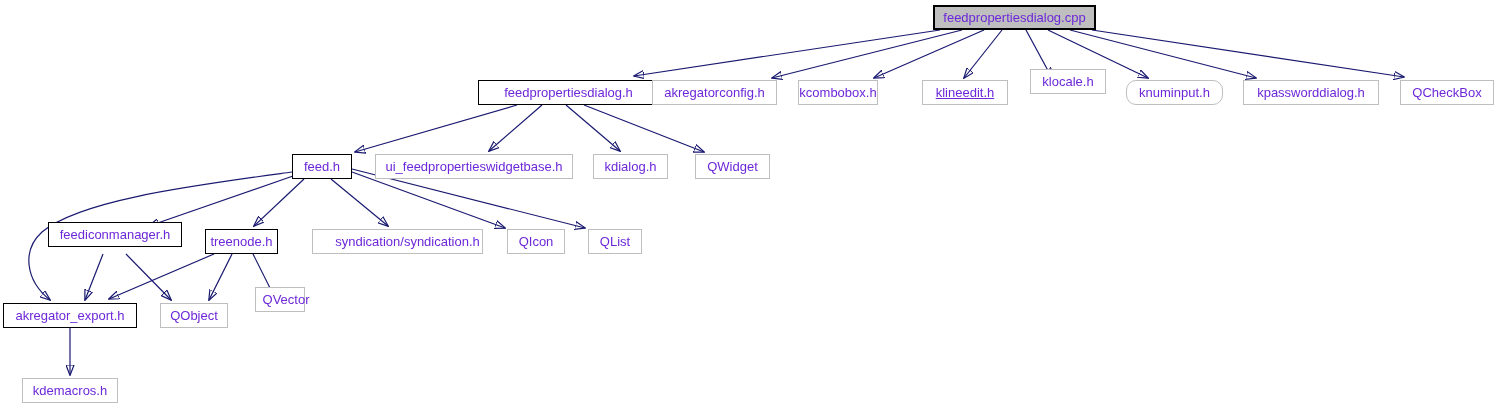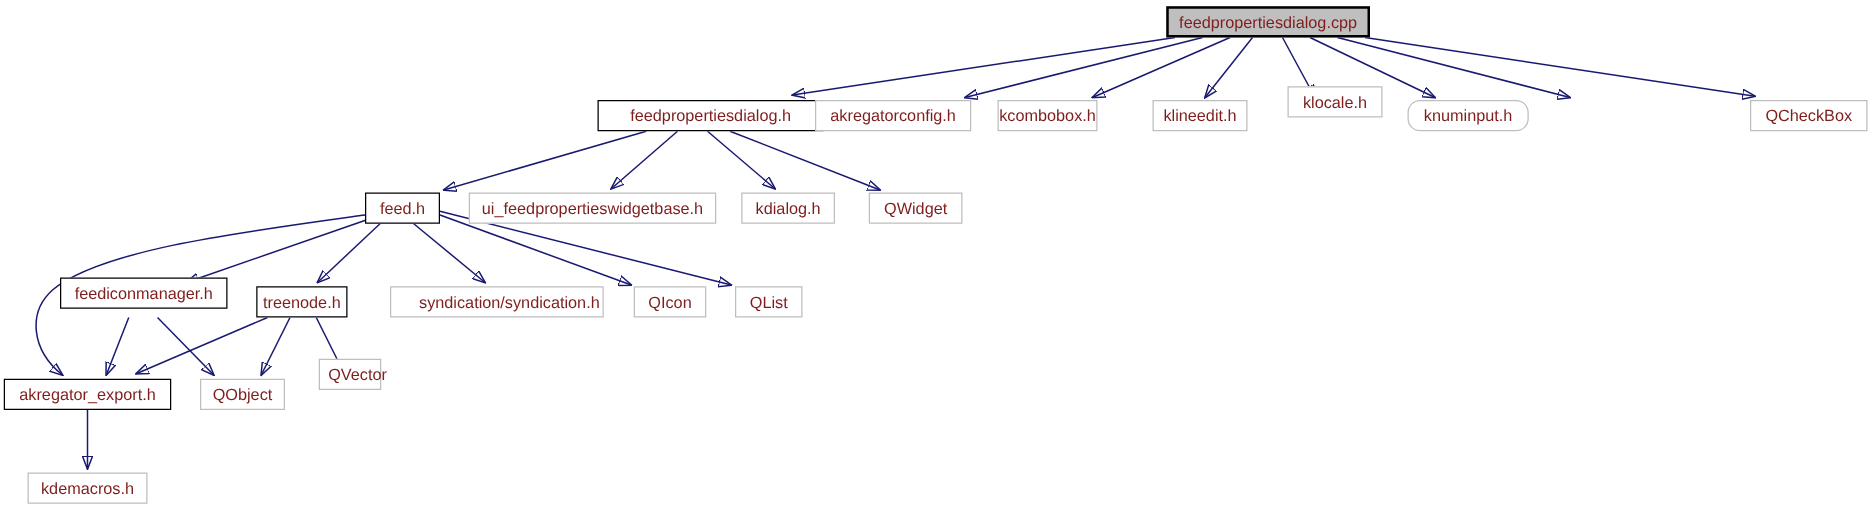--- a/index.html
+++ b/index.html
@@ -21,21 +21,21 @@
     fill: none;
     stroke: #191970;
     stroke-width: 1.2;
   }
   .node {
     position: absolute;
     height: 25px;
     box-sizing: border-box;
     background: #ffffff;
     border: 1px solid #bebebe;
-    color: #7f1d1d;
+    color: #6d28d9;
     font-size: 13px;
     display: flex;
     align-items: center;
     justify-content: center;
     white-space: nowrap;
     line-height: 1;
   }
   .node.linked { border: 1px solid #000000; }
   .node.main {
     background: #bfbfbf;
@@ -83,23 +83,24 @@
     <path marker-end="url(#arrow)" d="M 253 254 L 276 300"></path>
 
     <path marker-end="url(#arrow)" d="M 70 328 L 70 375"></path>
   </svg>
 
   <div class="node main" style="left:933px; top:5px; width:163px;">feedpropertiesdialog.cpp</div>
 
   <div class="node linked" style="left:478px; top:80px; width:181px;">feedpropertiesdialog.h</div>
   <div class="node" style="left:652px; top:80px; width:125px;">akregatorconfig.h</div>
   <div class="node" style="left:798px; top:80px; width:80px;">kcombobox.h</div>
-  <div class="node" style="left:922px; top:80px; width:76px;">klineedit.h</div>
+  <div class="node" style="left:922px; top:80px; width:86px;text-decoration:underline;">klineedit.h</div>
   <div class="node" style="left:1030px; top:69px; width:76px;">klocale.h</div>
   <div class="node" style="left:1126px; top:80px; width:97px;border-radius:10px;">knuminput.h</div>
+  <div class="node" style="left:1243px; top:80px; width:136px;">kpassworddialog.h</div>
   <div class="node" style="left:1400px; top:80px; width:94px;">QCheckBox</div>
 
   <div class="node linked" style="left:292px; top:154px; width:60px;">feed.h</div>
   <div class="node" style="left:375px; top:154px; width:198px;">ui_feedpropertieswidgetbase.h</div>
   <div class="node" style="left:593px; top:154px; width:75px;">kdialog.h</div>
   <div class="node" style="left:695px; top:154px; width:75px;">QWidget</div>
 
   <div class="node linked" style="left:48px; top:222px; width:134px;">feediconmanager.h</div>
   <div class="node linked" style="left:205px; top:229px; width:73px;">treenode.h</div>
   <div class="node" style="left:312px; top:229px; width:171px;padding-left:20px;">syndication/syndication.h</div>

